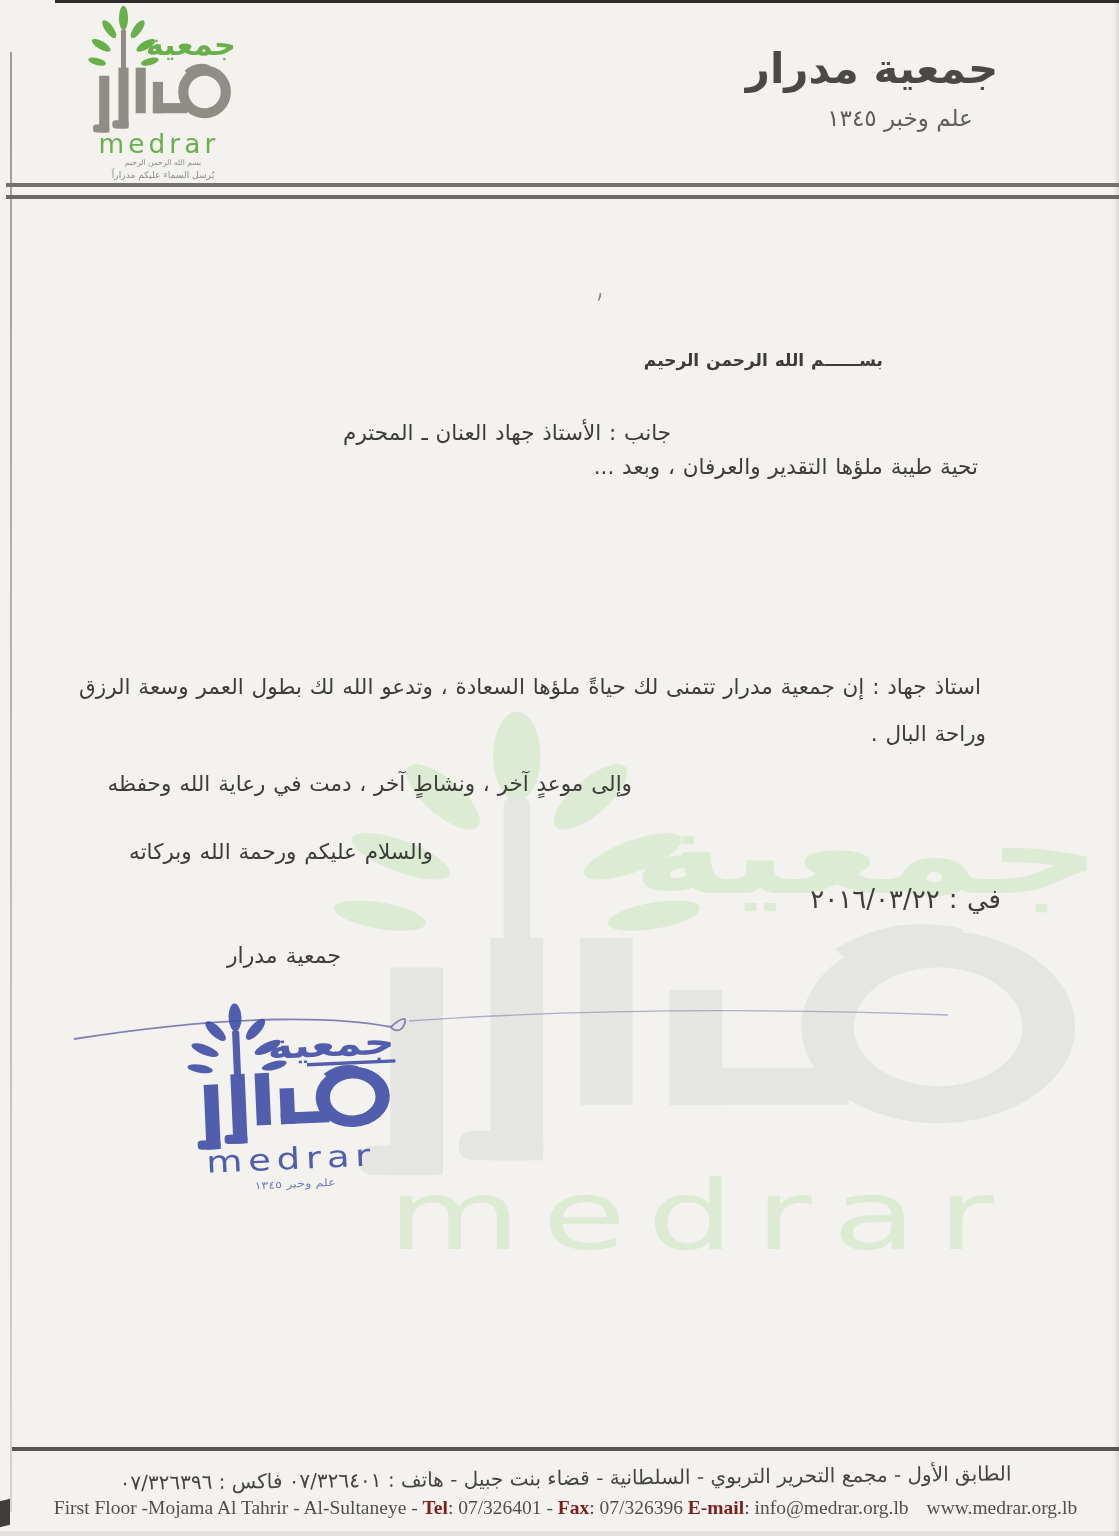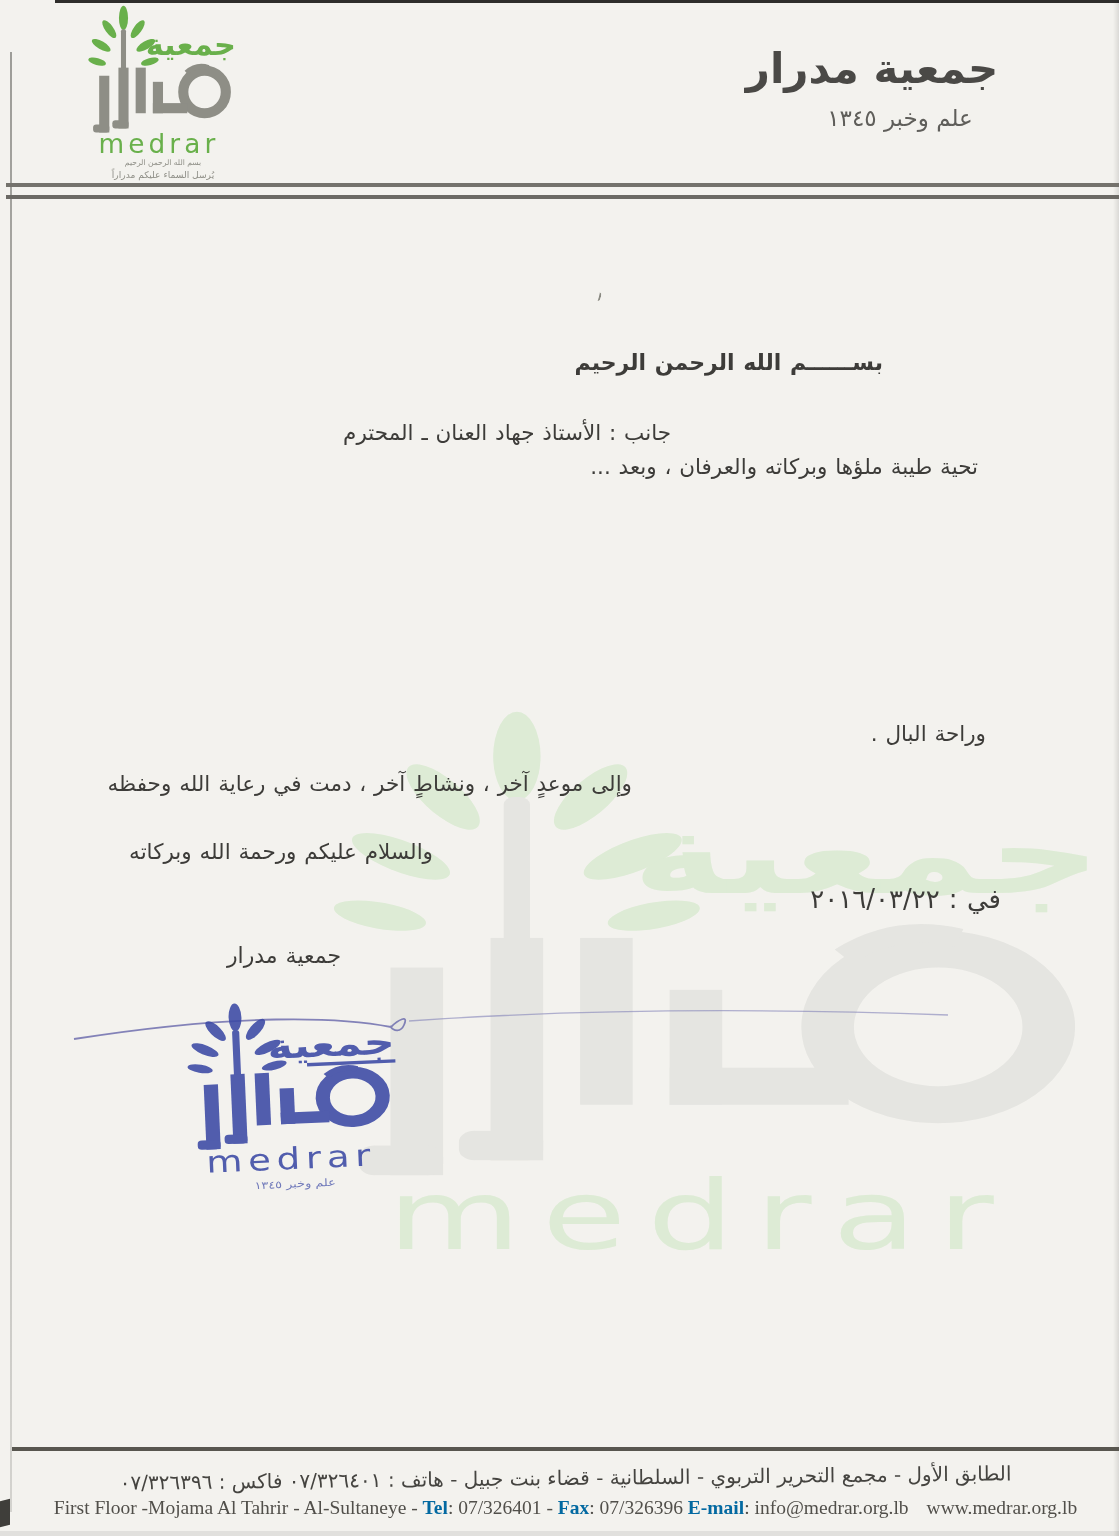--- a/index.html
+++ b/index.html
@@ -30,41 +30,41 @@
   .logo .s{fill:var(--s);}
   .logo .s-stroke{stroke:var(--s);fill:none;}
   .logo--header{--p:#69b04b;--s:#8e8e86;left:86px;top:4px;width:152px;height:182px;}
   .logo--wm{--p:#dcebd4;--s:#e5e5e1;left:322px;top:708px;width:790px;height:660px;opacity:.95;}
   .logo--stamp{--p:#3b49a5;--s:#3b49a5;left:186px;top:1000px;width:214px;height:206px;
     transform:rotate(-2.5deg);opacity:.88;}
   .stamp-only{display:none;}
   .logo--stamp .stamp-only{display:block;}
   
   .line{position:absolute;direction:rtl;font-size:21.5px;color:#3d3c39;white-space:nowrap;word-spacing:1px;}
-  .l-basmala{top:350px;right:236px;font-weight:bold;font-size:22px;}
+  .l-basmala{top:350px;right:236px;font-weight:bold;font-size:17px;}
   .l-addressee{top:420px;right:448px;}
   .l-salutation{top:454px;right:141px;}
   .l-p1{top:505px;right:139px;}
   .l-p2a{top:571px;right:138px;}
   .l-p2b{top:616px;right:138px;}
   .l-p3a{top:674px;right:138px;}
   .l-p3b{top:721px;right:133px;}
   .l-c1{top:771px;right:487px;text-align:right;}
   .l-c2{top:839px;right:686px;}
   .l-date{top:884px;right:118px;font-size:26px;}
   .l-signer{top:943px;right:778px;font-size:22px;}
   
   .pen{position:absolute;left:60px;top:1000px;width:920px;height:52px;}
   
   .f-rule{position:absolute;top:1447px;left:12px;right:0;height:4px;background:#58564f;}
   .f-ar{position:absolute;top:1466px;left:40px;right:28px;text-align:center;direction:rtl;
     font-size:20px;color:#454440;white-space:nowrap;transform:rotate(-.6deg);}
   .f-en{position:absolute;top:1497px;left:26px;right:14px;text-align:center;
     font-family:"Liberation Serif",serif;font-size:19.5px;color:#514f4a;white-space:nowrap;}
-  .f-en b{font-weight:bold;color:#0369a1;}
+  .f-en b{font-weight:bold;color:#7f1d1d;}
   .f-en .website{margin-left:18px;}
 </style>
 </head>
 <body>
 
 <div class="page">
 
   <div class="logo logo--wm">
     <svg viewBox="0 0 150 178" preserveAspectRatio="none" aria-hidden="true">
       <g>
@@ -132,21 +132,22 @@
 
   <div class="org-block">
     <div class="org-title">جمعية مدرار</div>
     <div class="org-license">علم وخبر ١٣٤٥</div>
   </div>
   <div class="hdr-rule1"></div>
   <div class="hdr-rule2"></div>
 
   <div class="line l-basmala">بســــــم الله الرحمن الرحيم</div>
   <div class="line l-addressee">جانب : الأستاذ جهاد العنان ـ المحترم</div>
-  <div class="line l-salutation">تحية طيبة ملؤها وبركاته والعرفان ، وبعد ...</div>
+  <div class="line l-salutation">تحية طيبة ملؤها التقدير والعرفان ، وبعد ...</div>
+  <div class="line l-p3a">استاذ جهاد : إن جمعية مدرار تتمنى لك حياةً ملؤها السعادة ، وتدعو الله لك بطول العمر وسعة الرزق</div>
   <div class="line l-p3b">وراحة البال .</div>
   <div class="line l-c1">وإلى موعدٍ آخر ، ونشاطٍ آخر ، دمت في رعاية الله وحفظه</div>
   <div class="line l-c2">والسلام عليكم ورحمة الله وبركاته</div>
   <div class="line l-date">في : ٢٠١٦/٠٣/٢٢</div>
   <div class="line l-signer">جمعية مدرار</div>
 
   <svg class="pen" viewBox="0 0 920 52" aria-hidden="true">
     <path d="M14 39 C 180 13, 280 17, 331 27 C 338 20, 349 14, 344 25 C 341 32, 334 32, 330 26" fill="none" stroke="#6e6eae" stroke-width="1.8" opacity=".85"></path>
     <path d="M349 21 C 520 9, 700 8, 888 15" fill="none" stroke="#8080b8" stroke-width="1.3" opacity=".6"></path>
   </svg>

